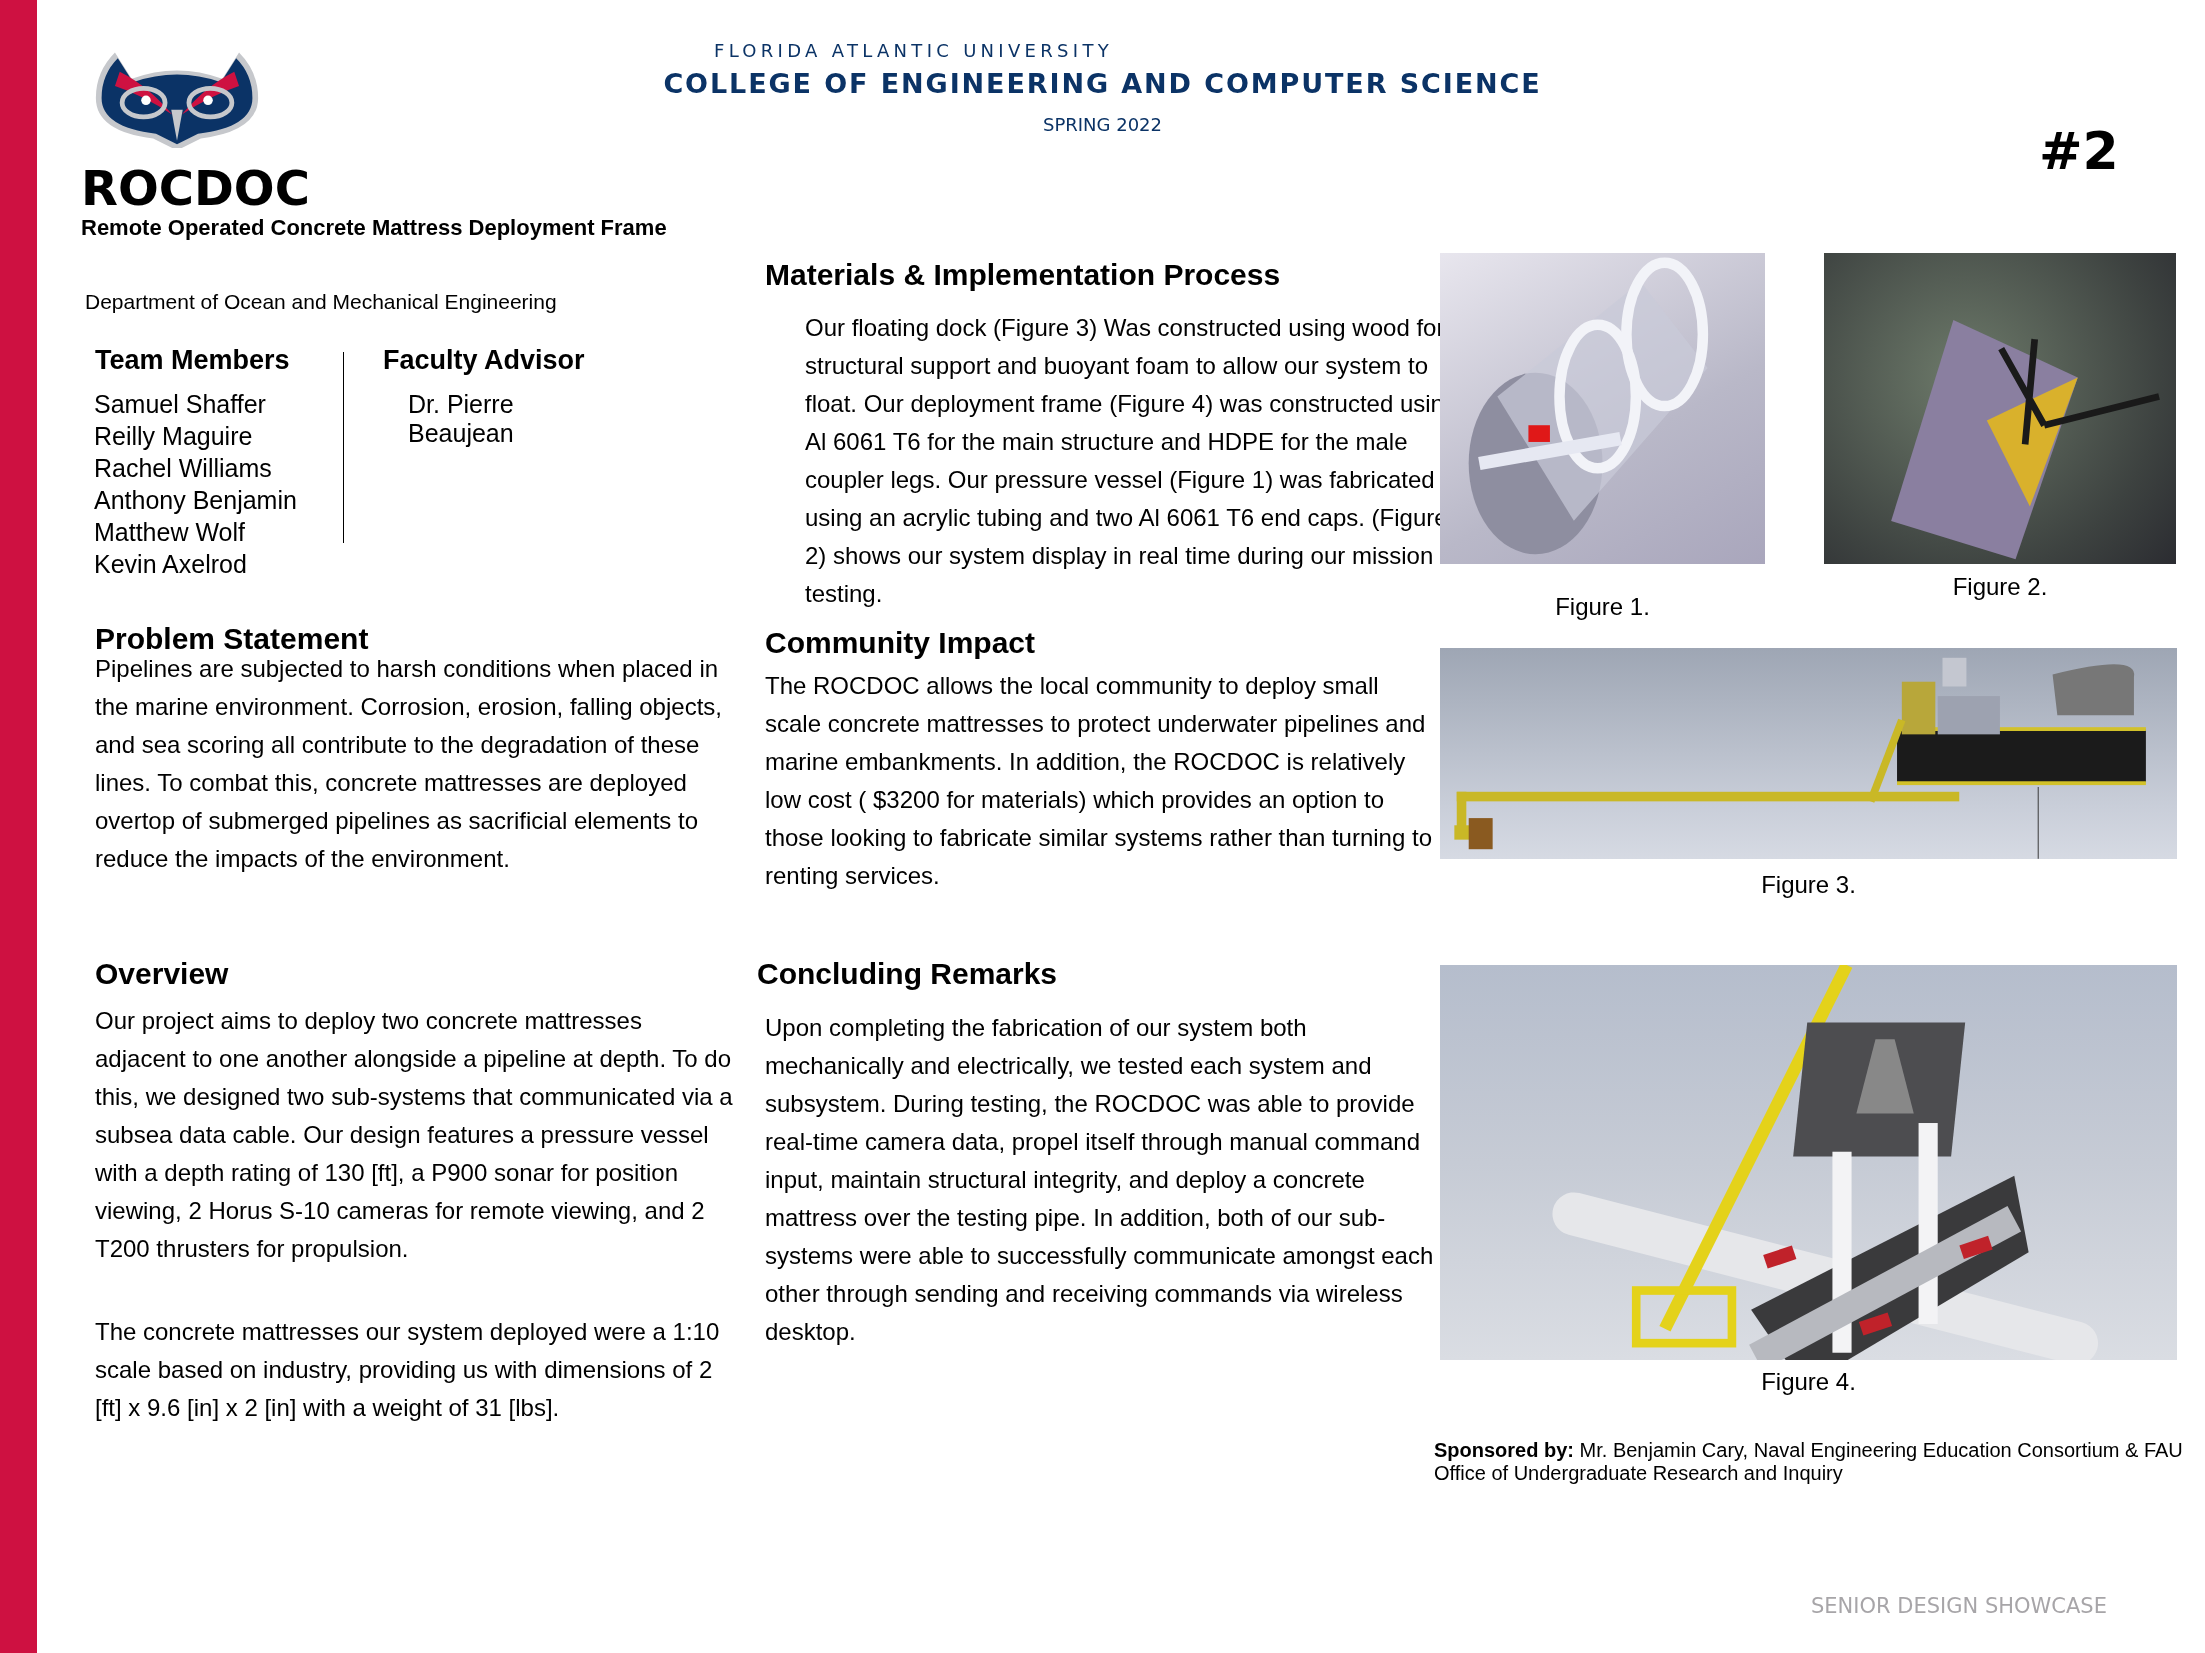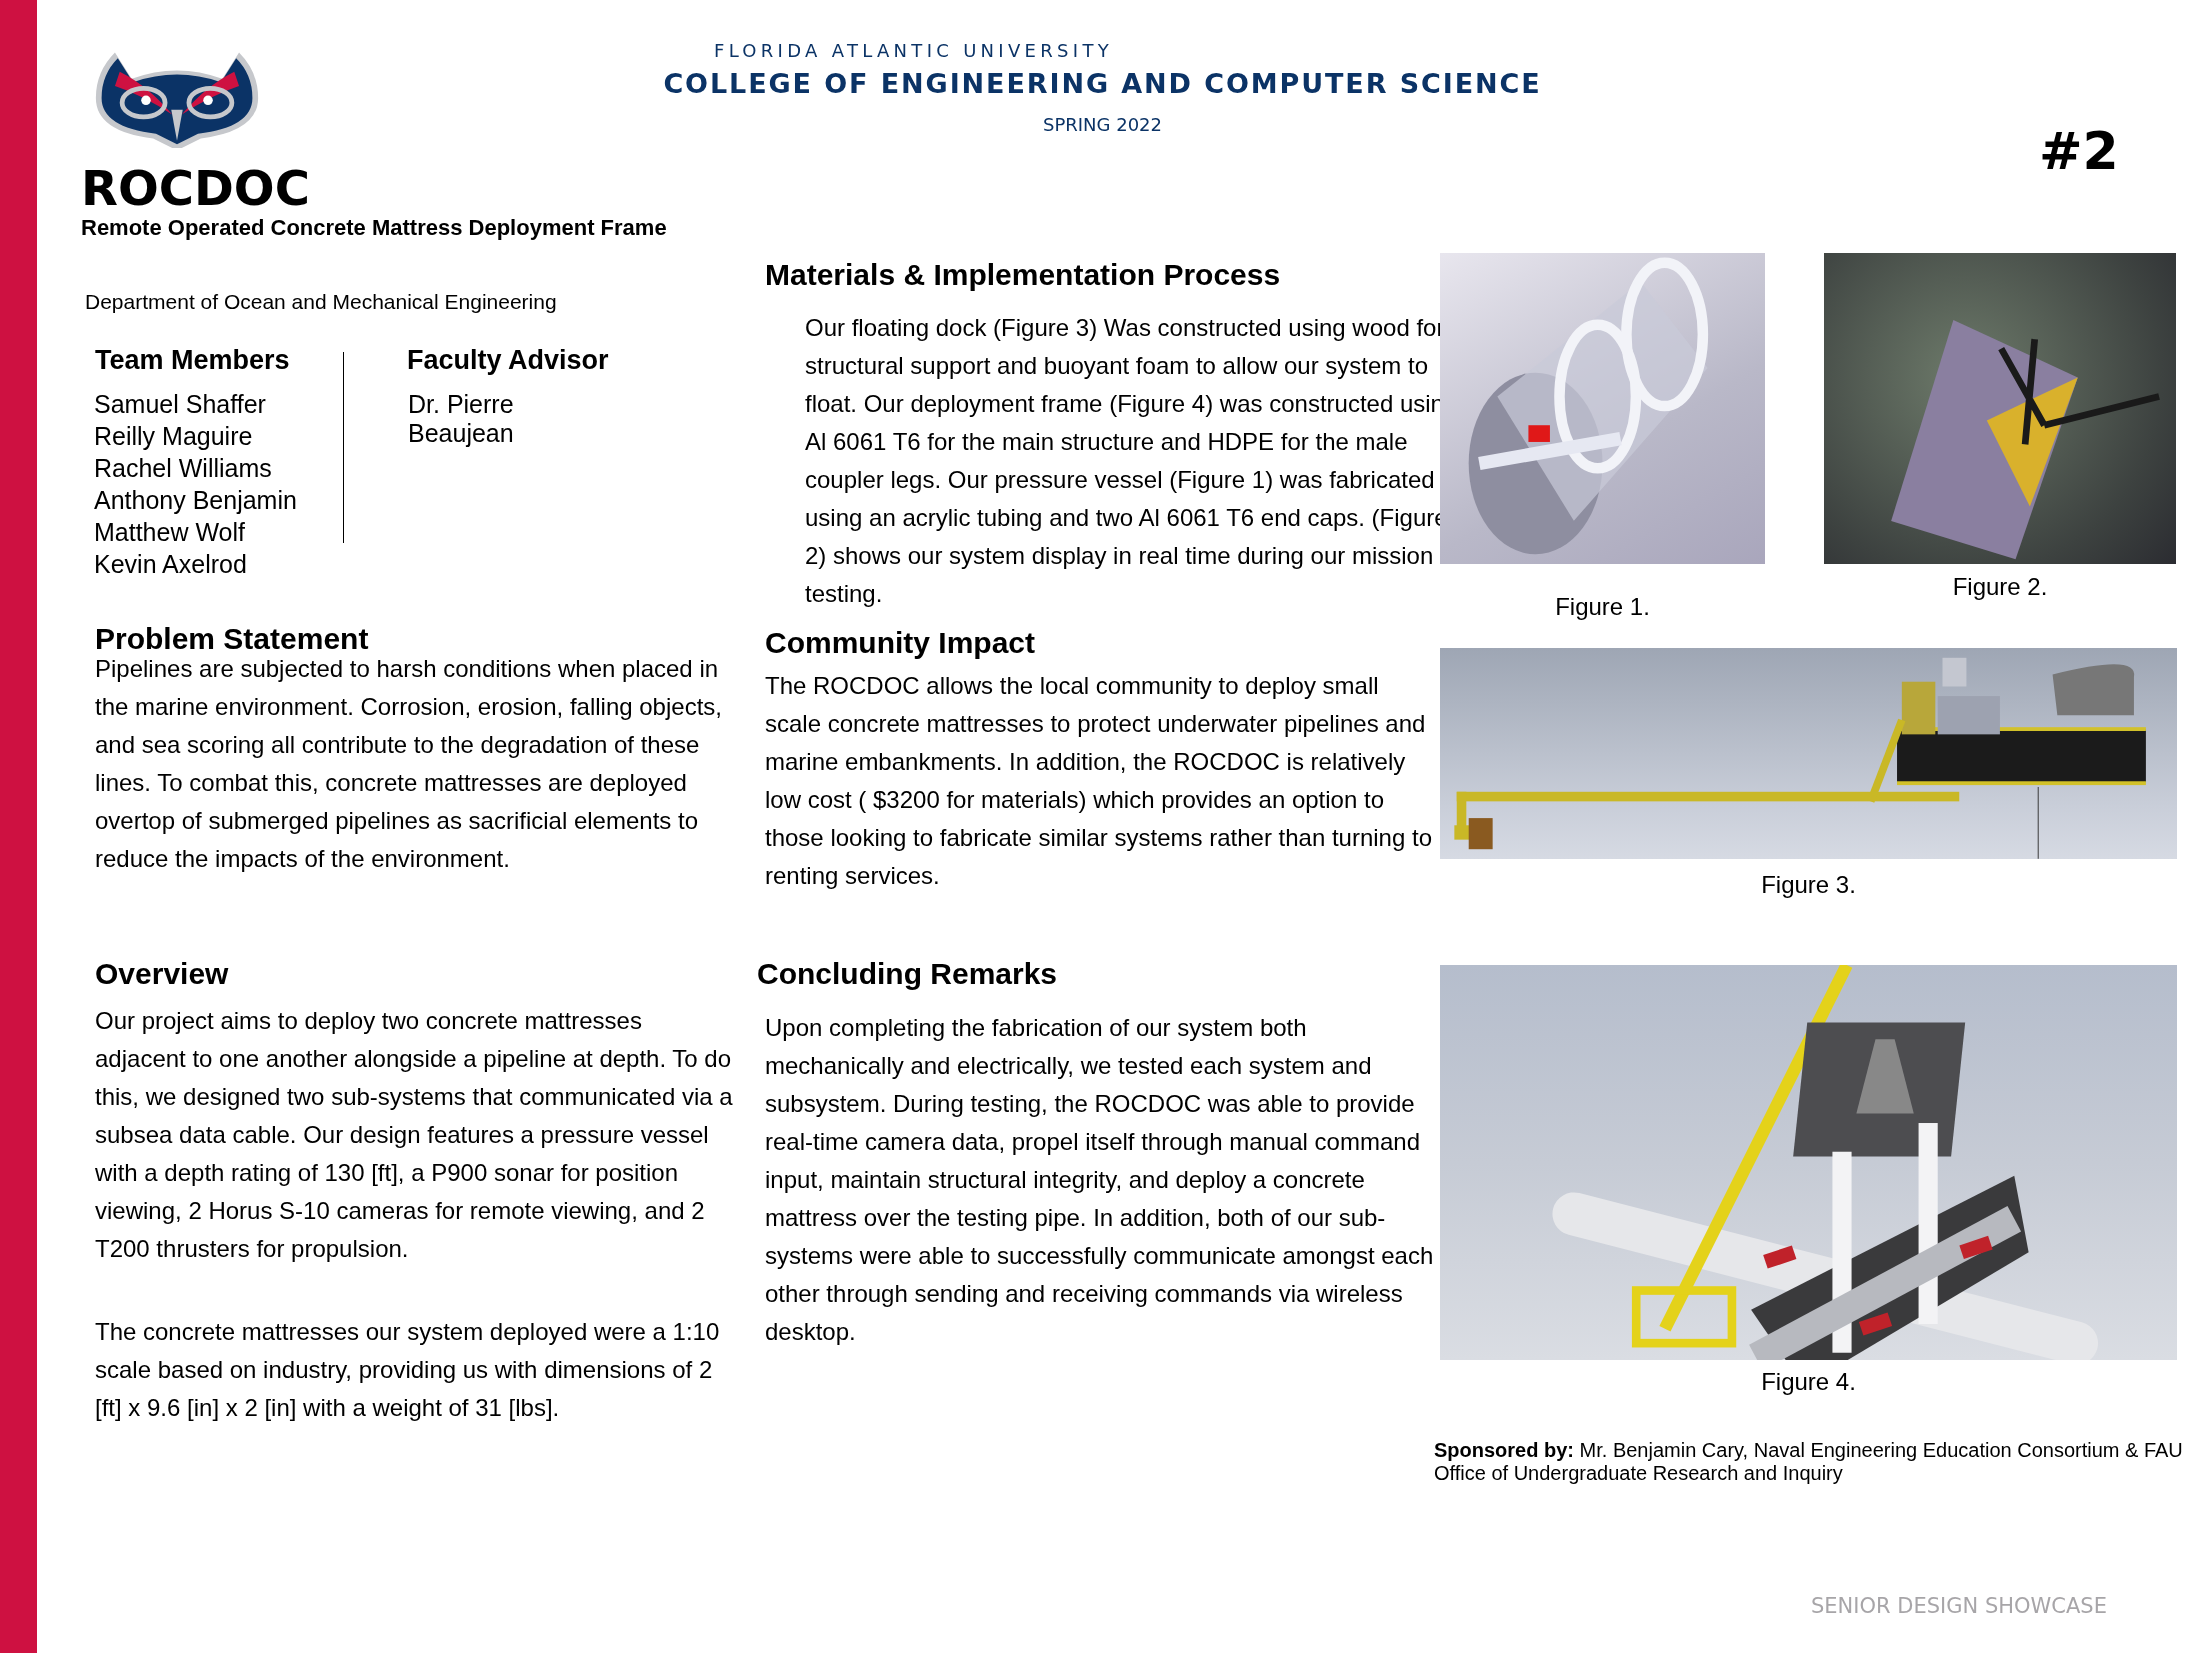--- a/index.html
+++ b/index.html
@@ -23,21 +23,21 @@
   .subtitle { left:81px; top:215px; font-size:22px; font-weight:bold;text-align:center; }
   .dept { left:85px; top:290px; font-size:21px; }
 
   .h2 { font-size:30px; font-weight:bold; }
   .p { font-size:24px; line-height:38px; }
   .names { font-size:25px; line-height:32px; }
 
   .tm-head { left:95px; top:345px; }
   .tm-list { left:94px; top:388px; }
   .divider { left:343px; top:352px; width:1.4px; height:191px; background:#000; }
-  .fa-head { left:407px; top:345px; }
+  .fa-head { left:383px; top:345px; }
   .fa-list { left:408px; top:390px; }
 
   .ps-head { left:95px; top:602px;margin-top:20px; }
   .ps-text { left:95px; top:650px; width:641px; }
 
   .ov-head { left:95px; top:957px; }
   .ov-text { left:95px; top:1002px; width:641px; }
   .ov-text2 { left:95px; top:1313px; width:641px; }
 
   .mat-head { left:765px; top:258px; }

